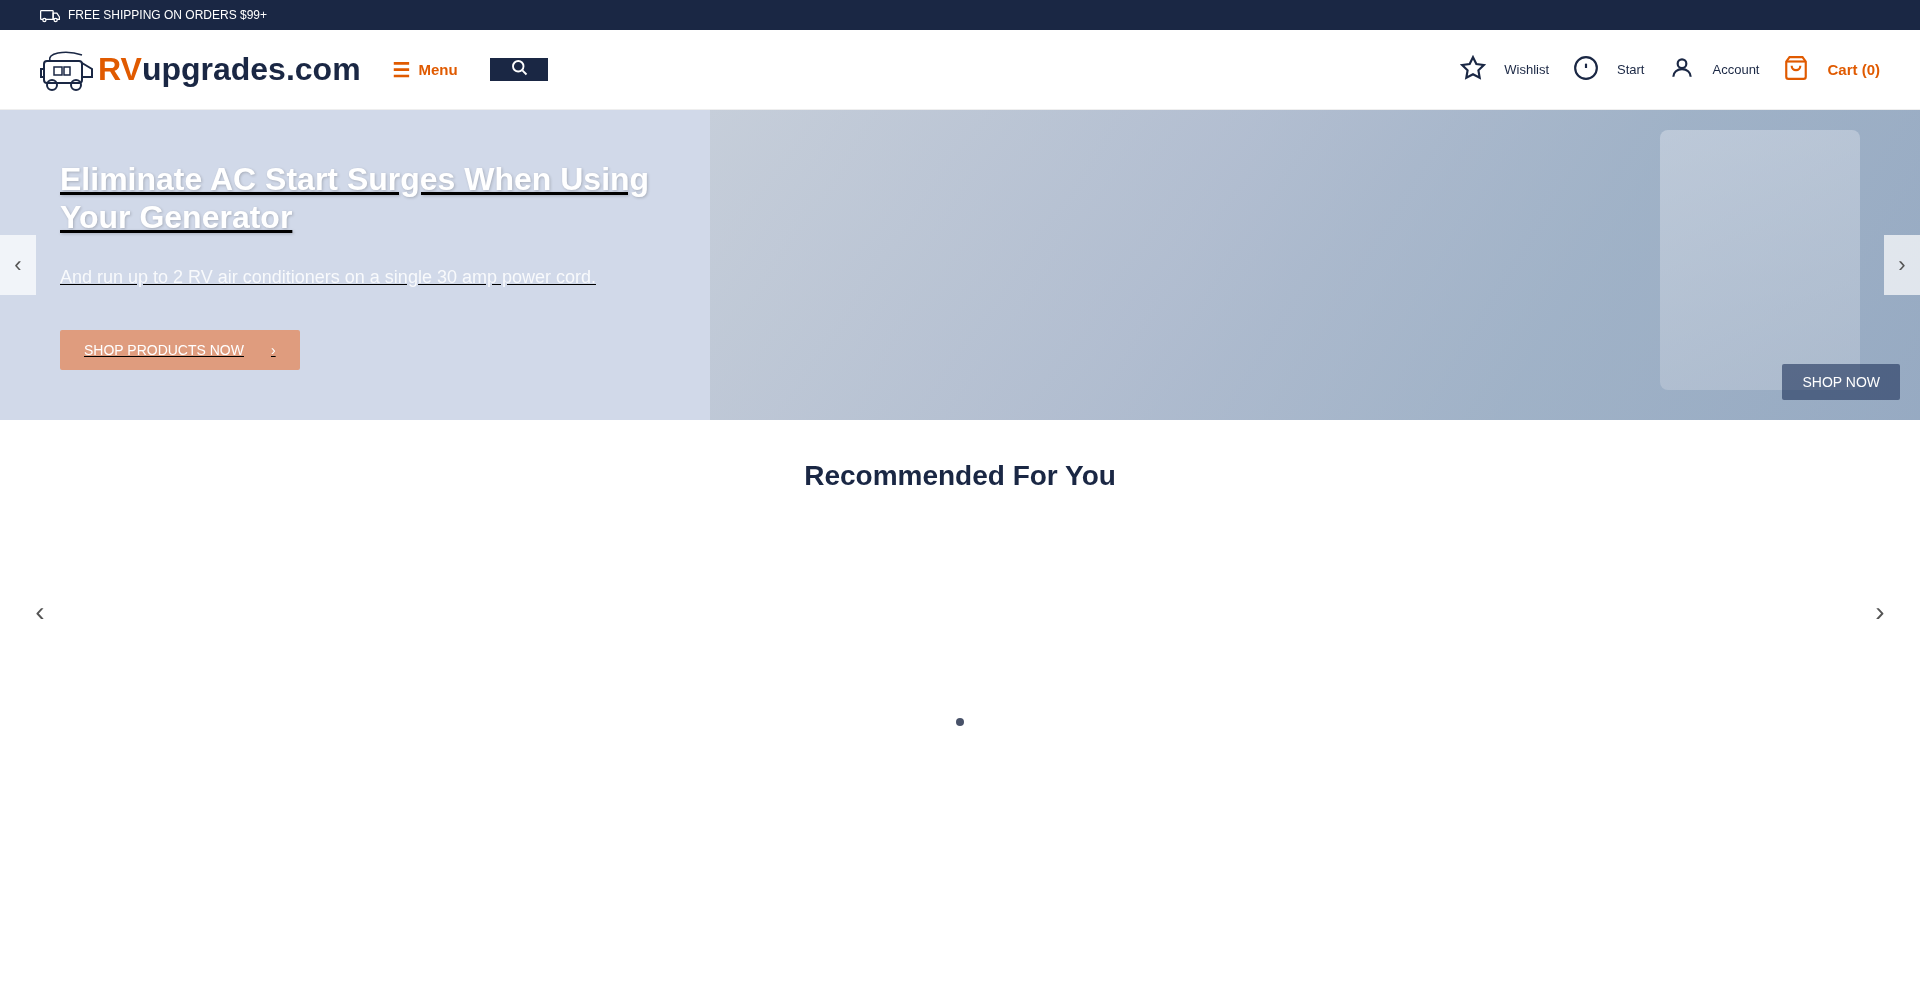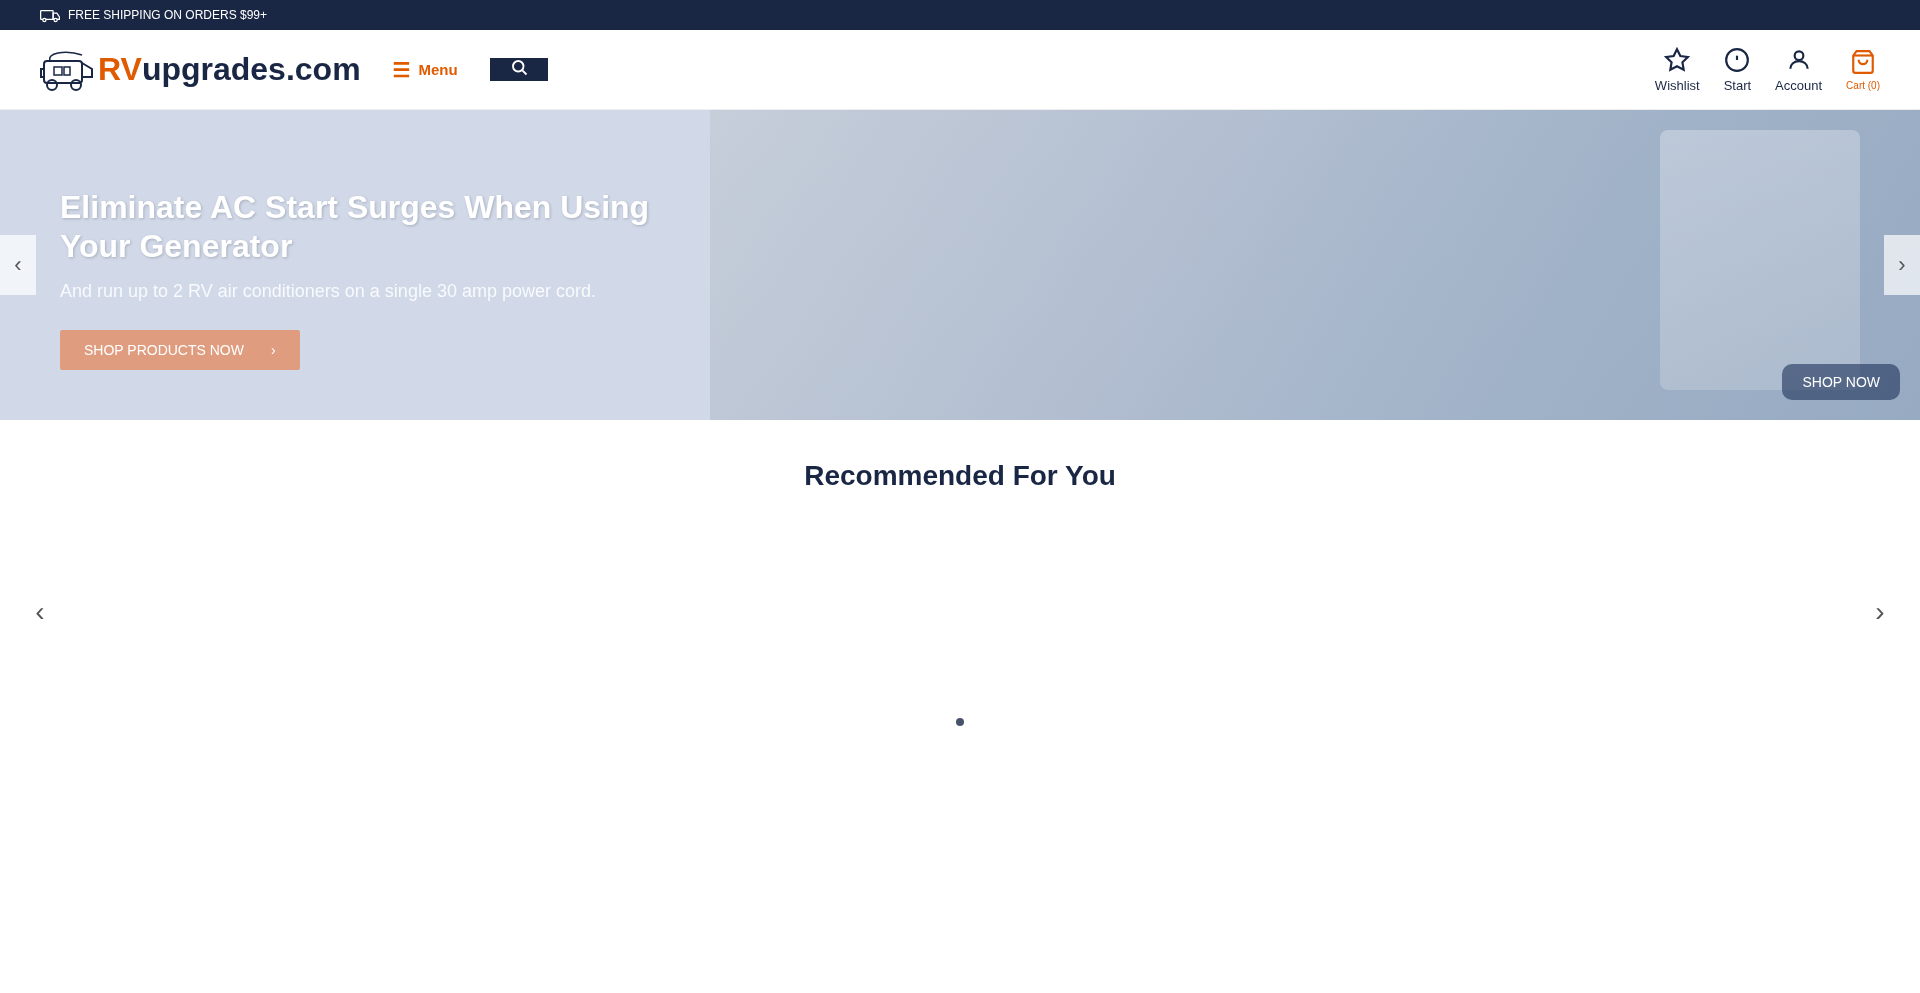--- a/index.html
+++ b/index.html
@@ -94,58 +94,59 @@
     }
 
     .nav-icons {
       display: flex;
       align-items: center;
       gap: 24px;
       margin-left: auto;
     }
     .nav-icon-item {
       display: flex;
-      flex-direction: column;
+      flex-direction: row;
       align-items: center;
       cursor: pointer;
       text-decoration: none;
       color: #1a2744;
       font-size: 12px;
-      gap: 2px;
+      gap: 18px;
     }
     .nav-icon-item svg, .nav-icon-item .icon-circle {
       width: 26px;
       height: 26px;
     }
     .nav-icon-label {
       font-size: 13px;
       color: #1a2744;
     }
     .cart-label {
       color: #e05a00;
-      font-size: 10px;
-      font-weight: normal;
+      font-size: 15px;
+      font-weight: bold;
     }
 
     
     .hero-slider {
       position: relative;
       width: 100%;
       height: 310px;
       background: #e8eaf0;
       overflow: hidden;
       display: flex;
     }
     .hero-left {
       width: 37%;
       background: rgba(200,210,230,0.7);
       padding: 50px 60px;
       display: flex;
       flex-direction: column;
-      justify-content: flex-end;
+      justify-content: space-between;
+      text-decoration: underline;
     }
     .hero-title {
       font-size: 32px;
       font-weight: bold;
       color: #fff;
       line-height: 1.2;
       margin-bottom: 16px;
       text-shadow: 1px 1px 3px rgba(0,0,0,0.2);
     }
     .hero-subtitle {
@@ -173,21 +174,21 @@
       overflow: hidden;
     }
     .hero-right-overlay {
       position: absolute;
       bottom: 20px;
       right: 20px;
       background: rgba(30,50,90,0.6);
       color: #fff;
       padding: 10px 20px;
       font-size: 14px;
-      border-radius: 10px;
+      border-radius: 2px;
     }
     .slider-arrow {
       position: absolute;
       top: 50%;
       transform: translateY(-50%);
       background: rgba(255,255,255,0.7);
       border: none;
       width: 36px;
       height: 60px;
       font-size: 22px;

